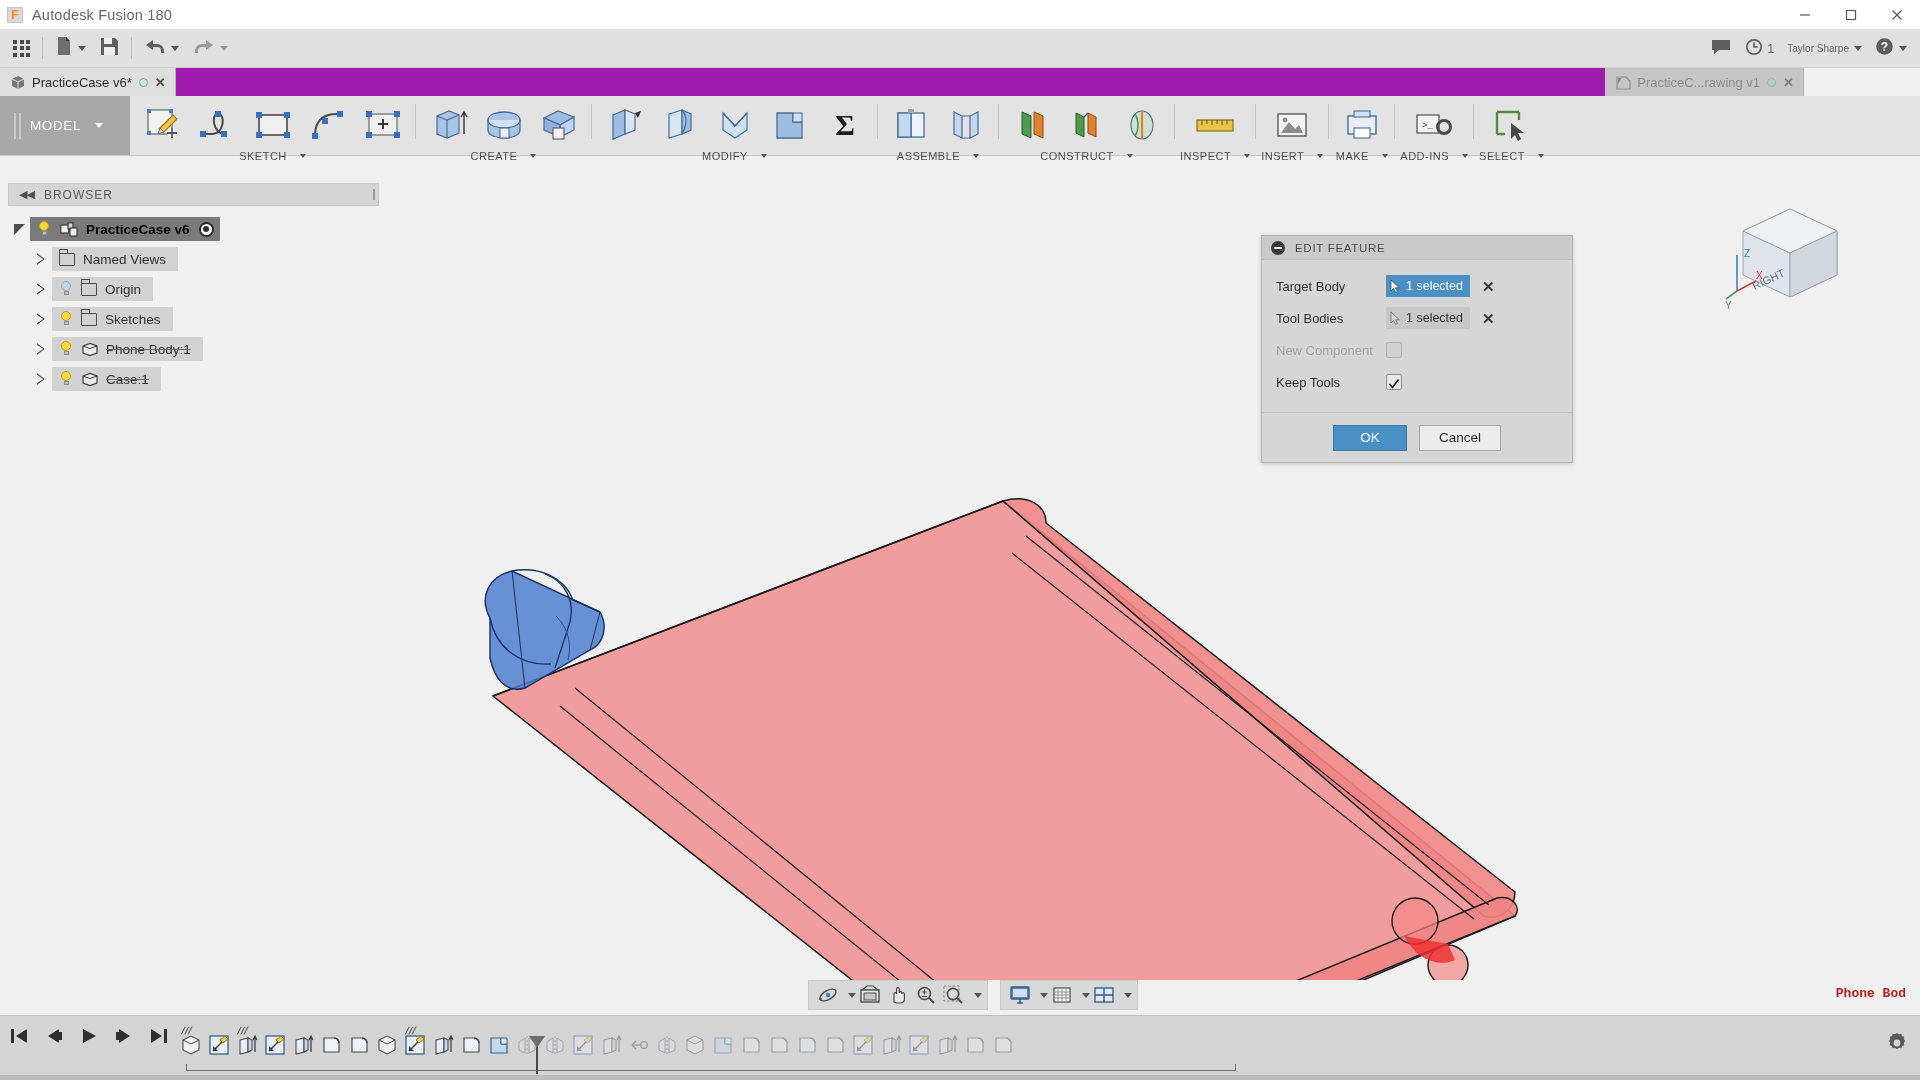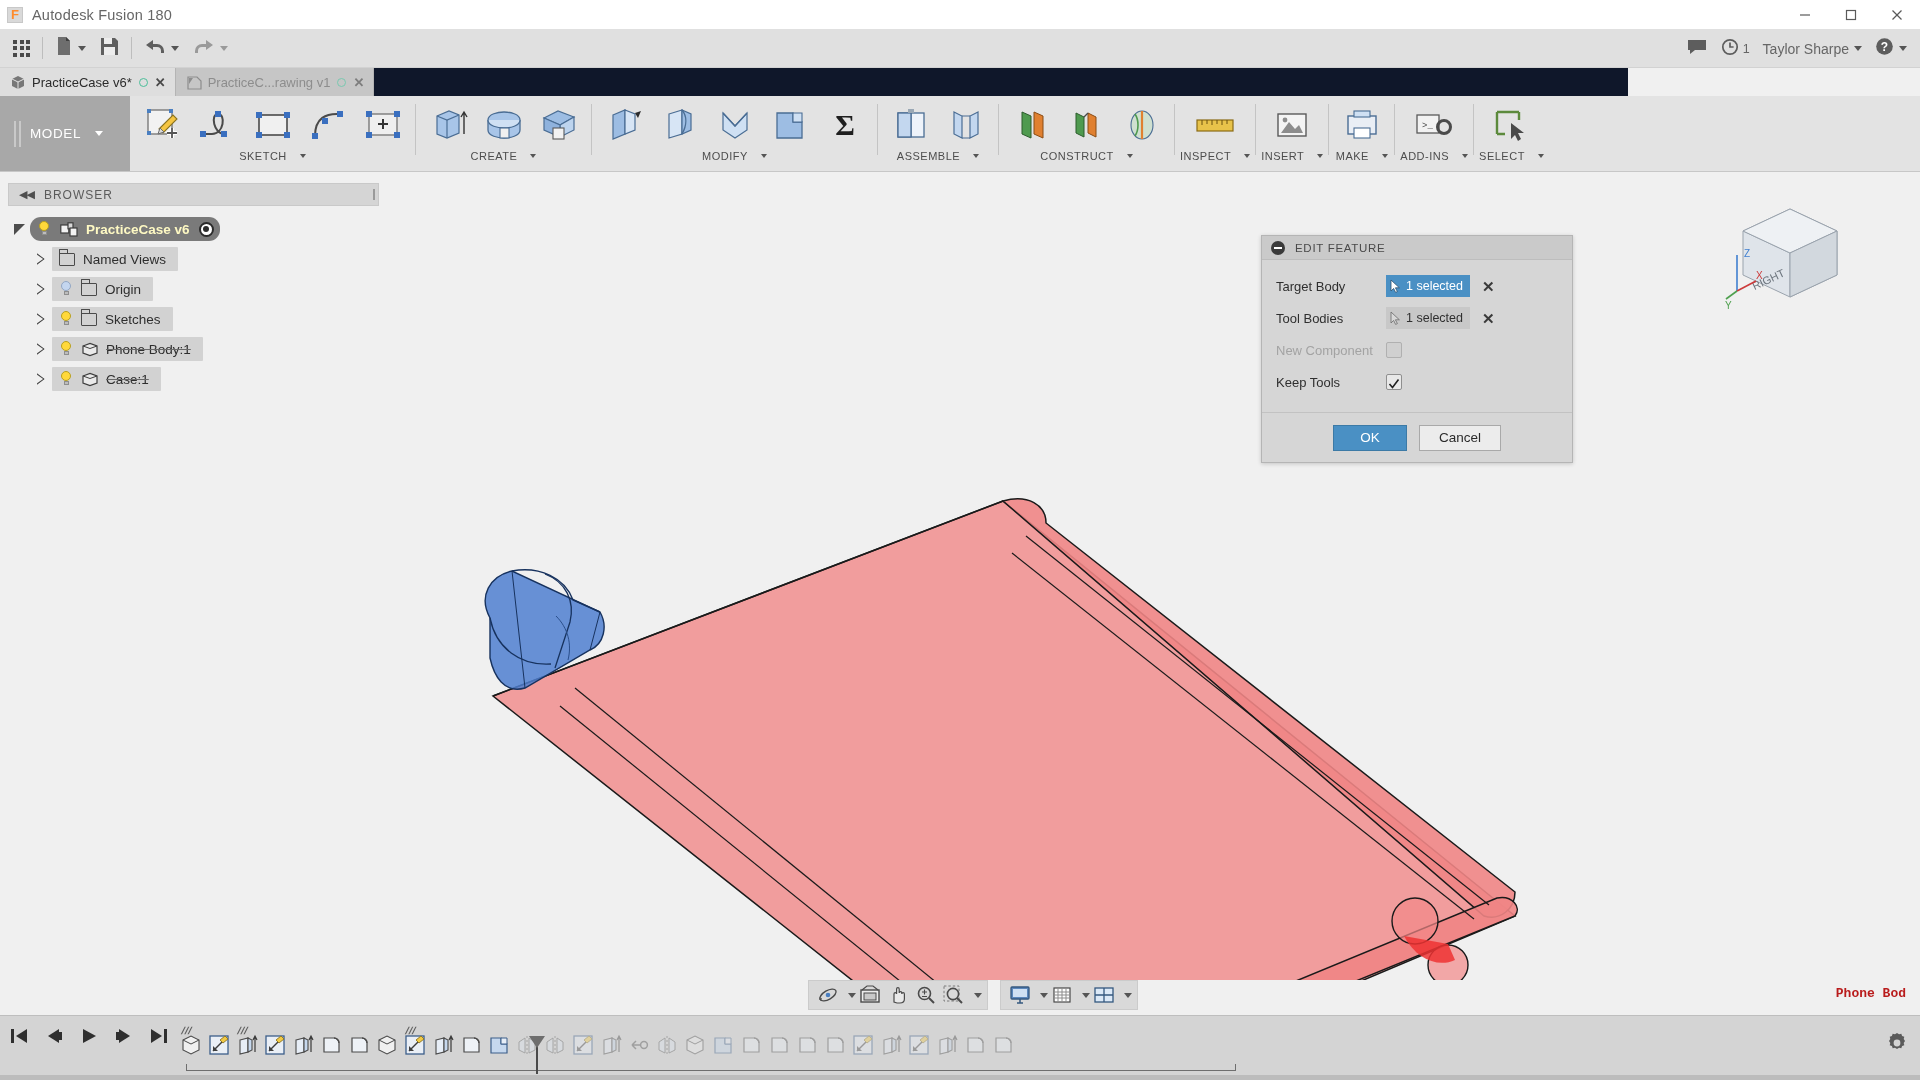--- a/index.html
+++ b/index.html
@@ -42,45 +42,45 @@
   .qa-item { display:flex; align-items:center; height:39px; padding:0 7px; cursor:default; }
   .caret-d {
     width:0;height:0;border-left:4px solid transparent;border-right:4px solid transparent;
     border-top:5px solid #555; margin-left:5px;
   }
   .grid9 { display:grid; grid-template-columns:repeat(3,4px); grid-template-rows:repeat(3,4px); gap:2.5px; }
   .grid9 i { background:#4a4a4a; display:block; width:4px;height:4px; }
   .qa-sep { width:1px; height:22px; background:#bdbdbd; margin:0 5px; }
 
   .qa-right { position:absolute; right:6px; top:0; height:39px; display:flex; align-items:center; }
-  .qa-user { font-size:14px; color:#666; padding:0 6px; display:flex; align-items:center; }
+  .qa-user { font-size:10px; color:#666; padding:0 6px; display:flex; align-items:center; }
   .badge-num { font-size:12.5px; color:#666; margin-left:4px; }
 
   
   .tabstrip {
-    position:absolute; top:68px; left:0; width:1628px; height:28px;
-    background:#0f172a; display:flex; align-items:flex-end;
+    position:absolute; top:68px; left:0; width:1804px; height:28px;
+    background:#a21caf; display:flex; align-items:flex-end;justify-content:space-between;
   }
   .dtab {
     height:28px; display:flex; align-items:center; gap:7px;
     padding:0 9px 0 10px; font-size:13px; color:#3c3c3c;
     border-right:1px solid #b4b4b4; position:relative;
   }
   .dtab.active { background:#dedede; color:#2b2b2b; }
   .dtab.inactive { background:#c6c6c6; color:#8d8d8d; }
   .dtab .ring {
     width:9px;height:9px;border:1.6px solid #4cbf9a;border-radius:50%;
   }
   .dtab .xc { font-size:13px; color:#4a4a4a; font-weight:bold; }
   .dtab.inactive .xc { color:#7d7d7d; }
   .tabicon { width:15px; height:14px; }
 
   
   .ribbon {
-    position:absolute; top:96px; left:0; width:1920px; height:76px;
+    position:absolute; top:96px; left:0; width:1920px; height:60px;
     background:#e3e3e3; border-bottom:1px solid #c7c7c7;
     display:flex; align-items:stretch;
   }
   .wsbox {
     width:130px; background:#a8a8a8; display:flex; align-items:center; gap:9px;
     padding-left:14px; color:#fff; font-size:13.5px; letter-spacing:.6px;
   }
   .ws-grip { width:7px; height:26px; border-left:2px solid #c9c9c9; border-right:2px solid #c9c9c9; }
   .wsbox .caret-d { border-top-color:#fff; }
   .rgroup { display:flex; flex-direction:column; align-items:center; justify-content:flex-start; padding:0 5px; }
@@ -113,21 +113,21 @@
     content:""; position:absolute; left:-8px; top:-6px; width:0;height:0;
     border-top:6px solid transparent;border-bottom:6px solid transparent;border-left:8px solid #4d4d4d;
     clip-path: polygon(0 0, 100% 50%, 0 100%, 0 86%, 76% 50%, 0 14%);
   }
   .tri-open {
     width:0;height:0;border-left:11px solid #4d4d4d;border-bottom:11px solid transparent;
     transform:rotate(0deg);
   }
   .tpill { display:flex; align-items:center; gap:8px; background:#d2d2d2; border-radius:1px;
            height:24px; padding:0 12px 0 7px; }
-  .tpill.root { background:#7a7a7a; color:#fef9c3; font-weight:bold; padding-right:6px; gap:9px;border-radius:11px; }
+  .tpill.root { background:#7a7a7a; color:#000000; font-weight:bold; padding-right:6px; gap:9px; }
   .bulb { width:14px; height:16px; position:relative; flex:none; }
   .bulb .b { position:absolute; top:0; left:2px; width:10px;height:10px;border-radius:50%;
              background:#ffd83b; border:1px solid #b8a020; }
   .bulb.off .b { background:#c4d6ef; border-color:#93a7c4; }
   .bulb .s { position:absolute; top:10px; left:4.5px; width:5px; height:4px; background:#bdbdbd; border:1px solid #8e8e8e;}
   .fold { width:16px; height:13px; border:1.4px solid #4a4a4a; border-radius:1px; position:relative; flex:none; background:transparent;}
   .fold::before{ content:""; position:absolute; left:-1.4px; top:-4.4px; width:7px; height:4px;
                  border:1.4px solid #4a4a4a; border-bottom:none; border-radius:1px 1px 0 0;}
   .gear { width:15px;height:15px; border-radius:50%; border:3px solid #4a4a4a; position:relative; flex:none;}
   .gear::after{content:"";position:absolute;inset:2px;border-radius:50%;background:#d2d2d2;}

